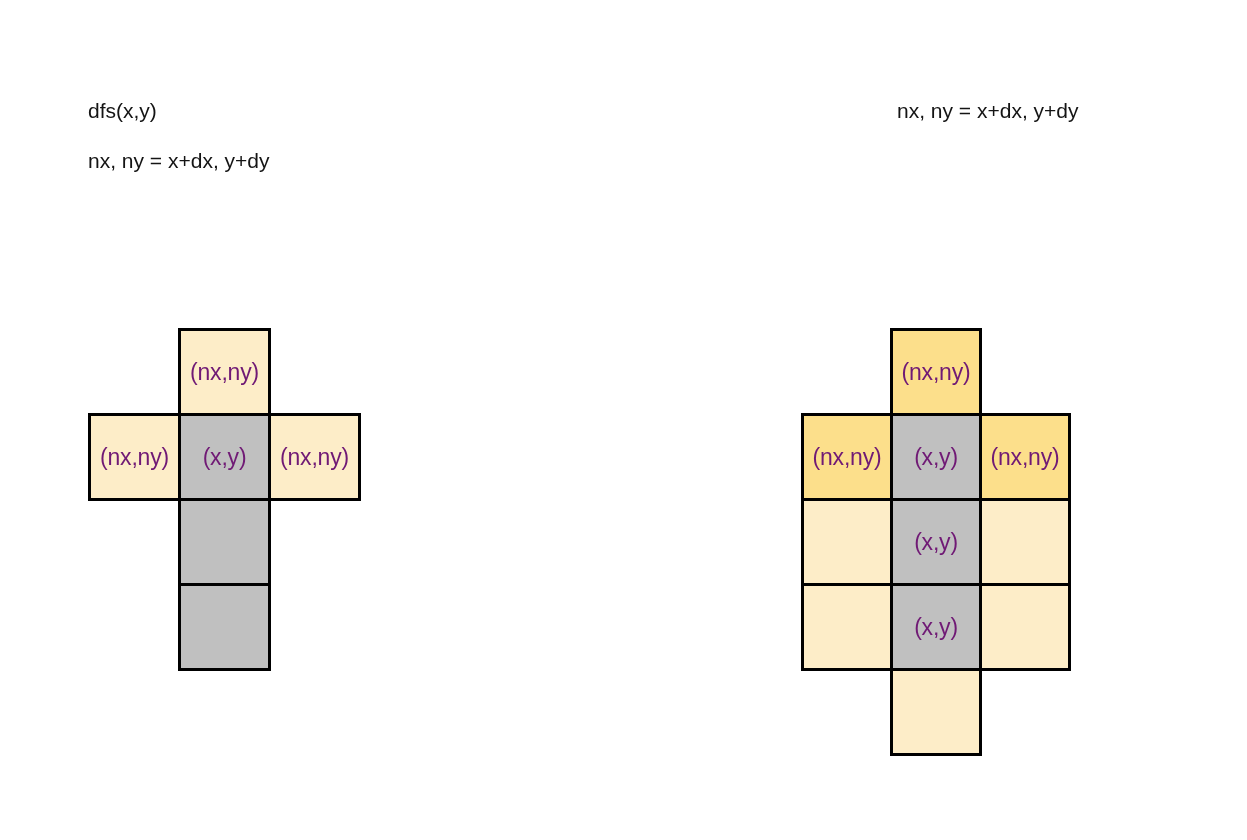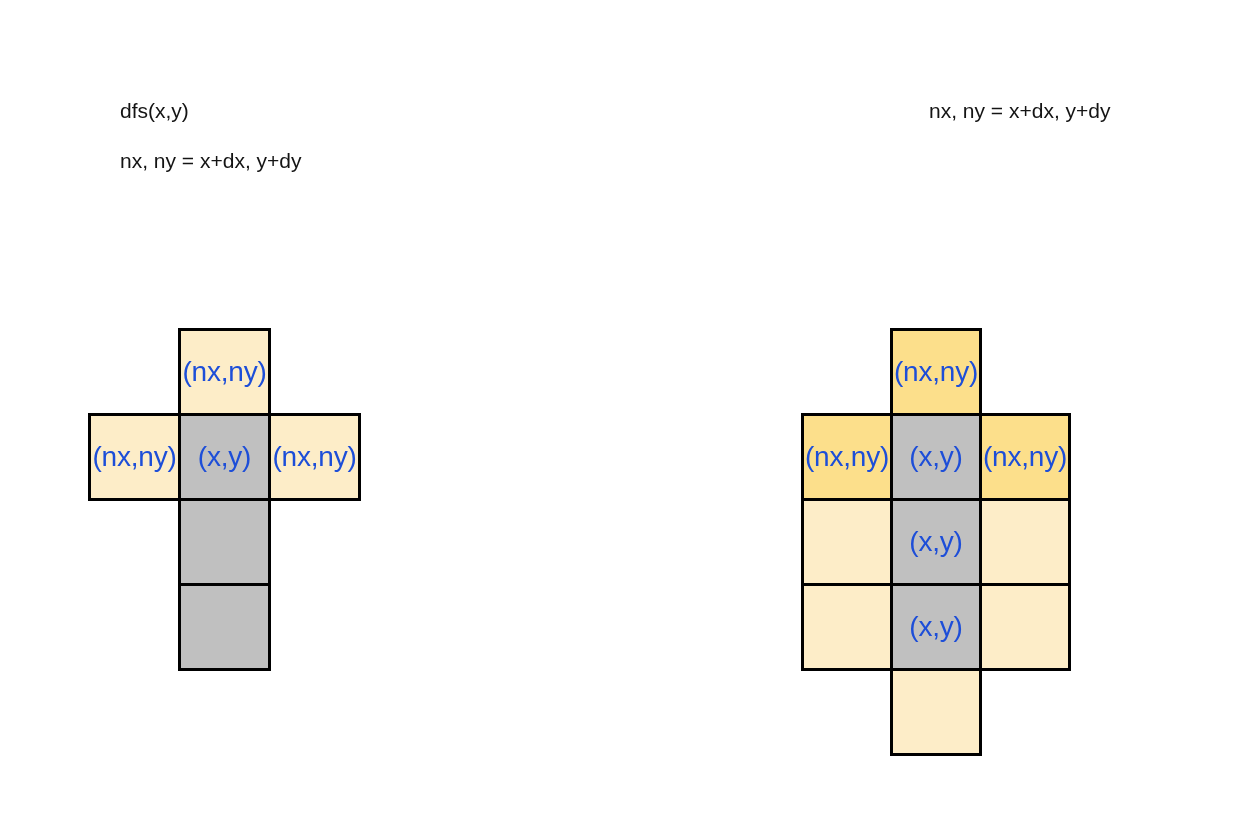--- a/index.html
+++ b/index.html
@@ -17,44 +17,43 @@
   }
 
   .code-block {
     position: absolute;
   }
   .code-line {
     font-size: 21px;
     line-height: 1.0;
     color: #141414;
     white-space: pre;
-    margin-left: 32px;
   }
   .code-line + .code-line {
     margin-top: 29px;
     text-align: center;
   }
   .code-line.indent {
     padding-left: 96px;
   }
 
   
   .grid-figure {
     position: absolute;
   }
   .cell {
     position: absolute;
     box-sizing: border-box;
     border: 3px solid #000000;
     display: flex;
     align-items: center;
     justify-content: center;
-    font-size: 28px;
+    font-size: 23px;
     line-height: 1;
-    color: #1d4ed8;
+    color: #701a75;
     white-space: nowrap;
     letter-spacing: -0.2px;
   }
   .cell.fill-gray   { background: #c0c0c0; align-items: center; }
   .cell.fill-yellow { background: #fdedc8; }
   .cell.fill-gold   { background: #fcdf8b; }
 
   .cell .cell-label {
     display: block;
     pointer-events: none;

